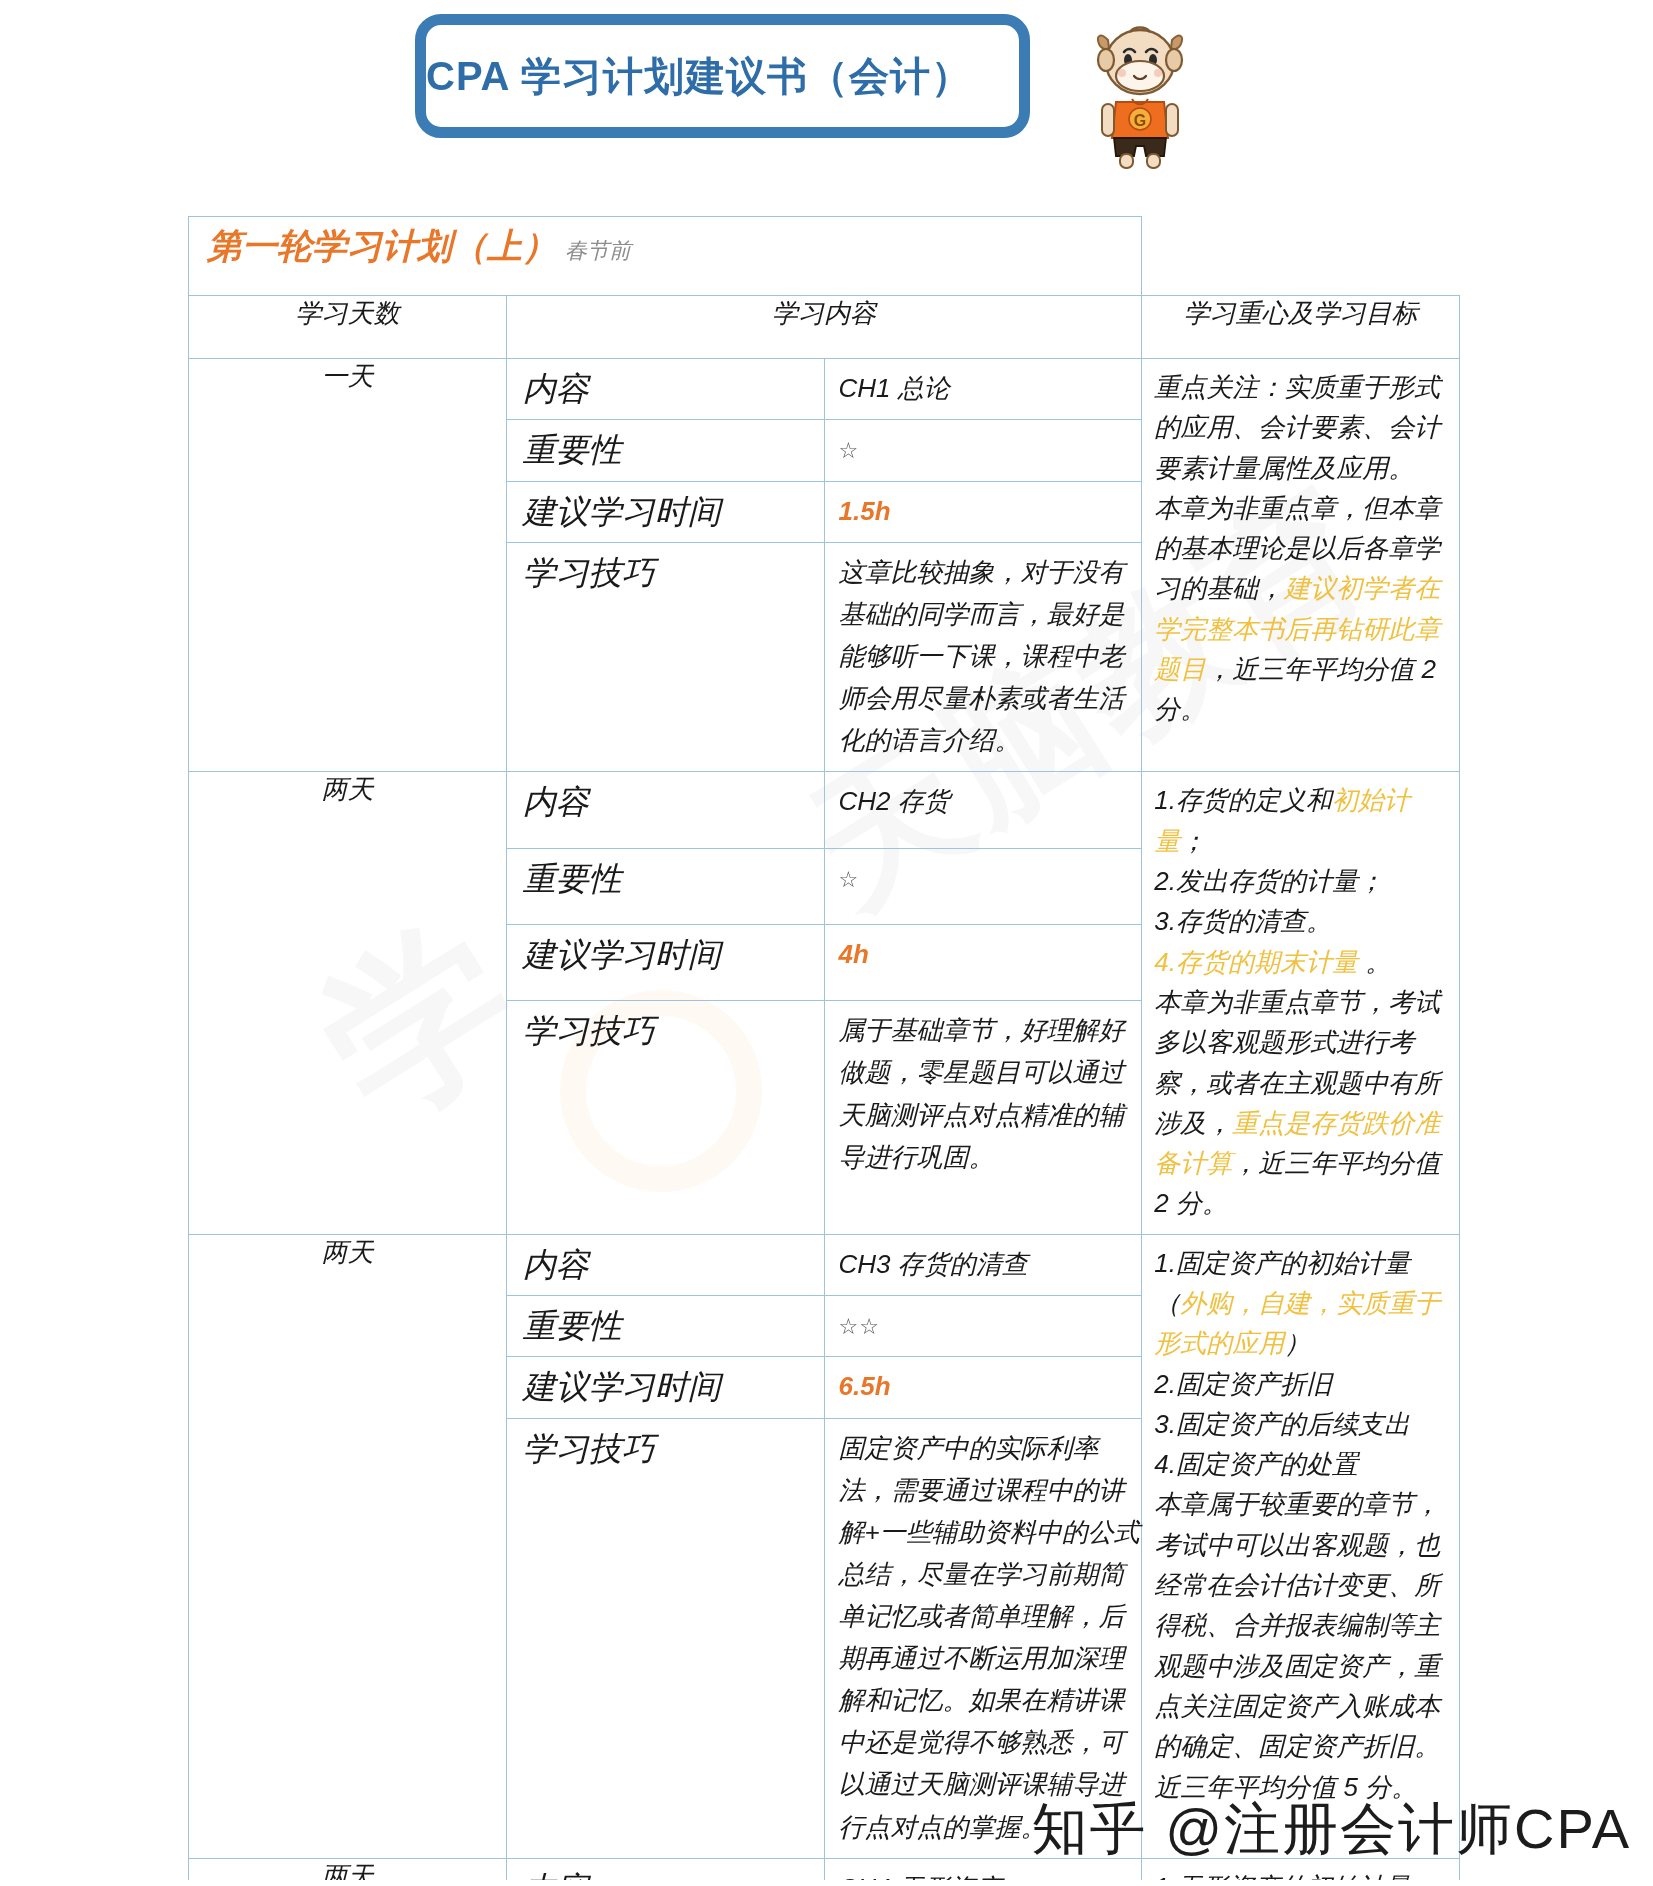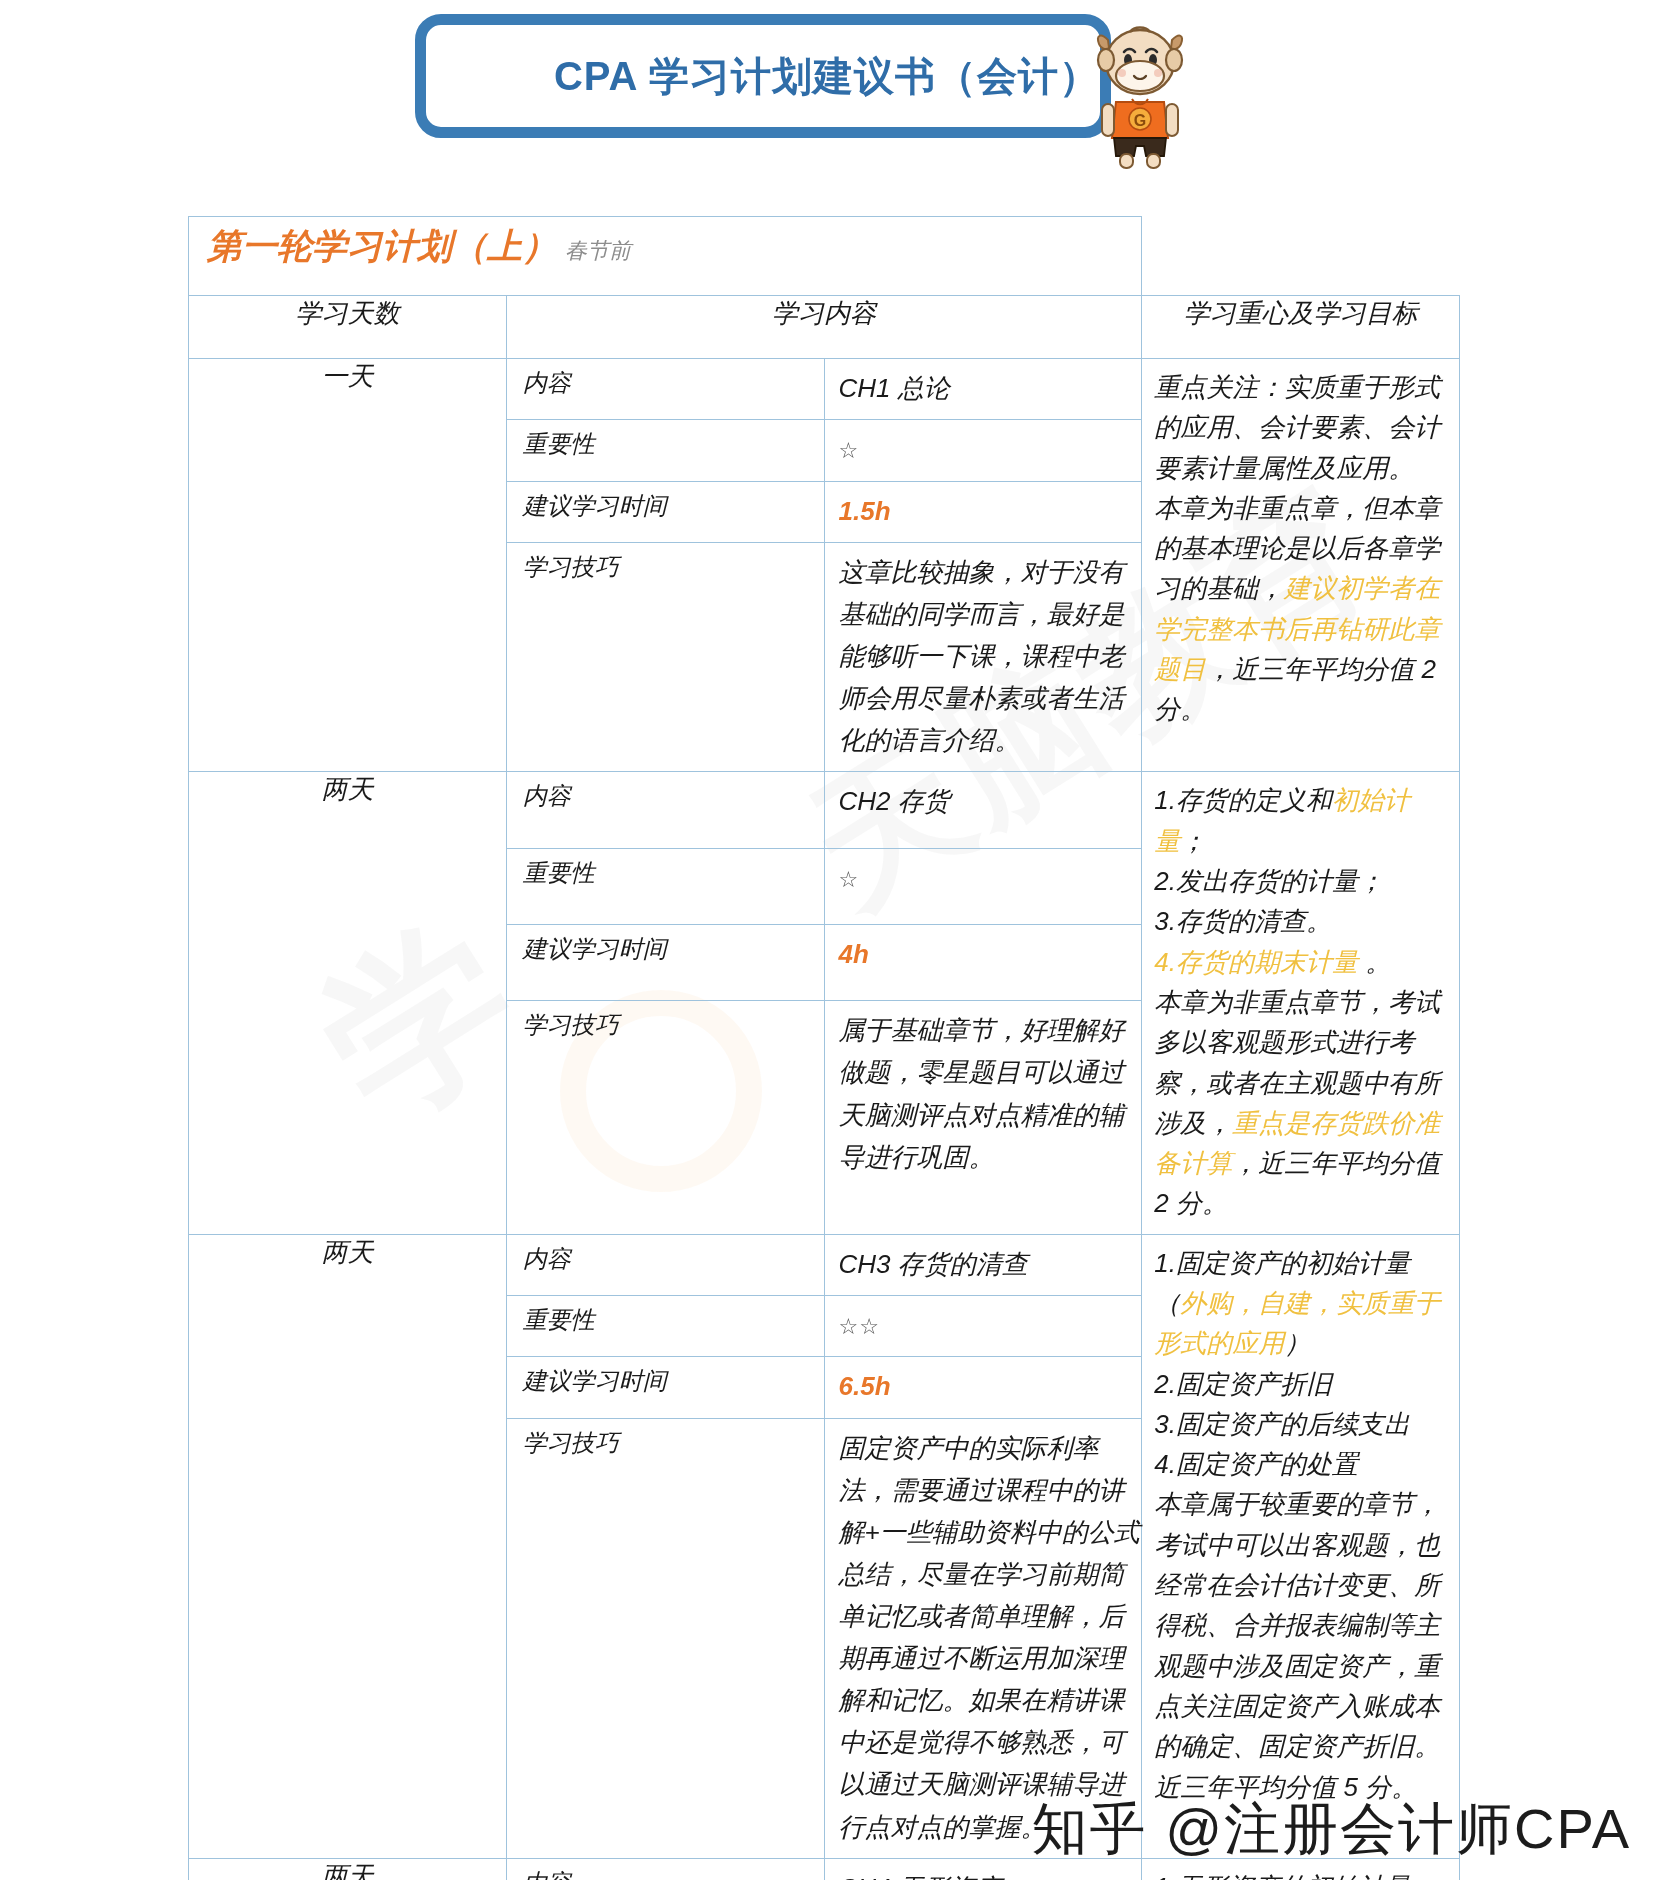--- a/index.html
+++ b/index.html
@@ -43,29 +43,29 @@
     position: absolute;
     left: 0; top: 0;
     width: 1653px;
     height: 178px;
     z-index: 2;
   }
   .banner {
     position: absolute;
     left: 415px;
     top: 14px;
-    width: 696px;
+    width: 615px;
     height: 124px;
     box-sizing: border-box;
     background: #ffffff;
     border: 11px solid #3b7cb5;
     border-radius: 26px;
     display: flex;
     align-items: center;
-    justify-content: flex-end;
+    justify-content: flex-start;
   }
   .banner-title {
     font-size: 40px;
     font-weight: bold;
     color: #2f6da8;
     letter-spacing: 1px;
     white-space: nowrap;
   }
 
   
@@ -125,21 +125,21 @@
   }
 
   .day-cell {
     text-align: center;
     vertical-align: middle;
     font-size: 26px;
     width: 172px;
   }
 
   .sub-label {
-    font-size: 24px;
+    font-size: 33px;
     padding: 9px 0 9px 16px !important;
     width: 172px;
     vertical-align: middle;
     line-height: 1.25;
   }
   .sub-value {
     font-size: 26px;
     padding: 9px 0 11px 14px !important;
     line-height: 1.55;
     vertical-align: middle;

